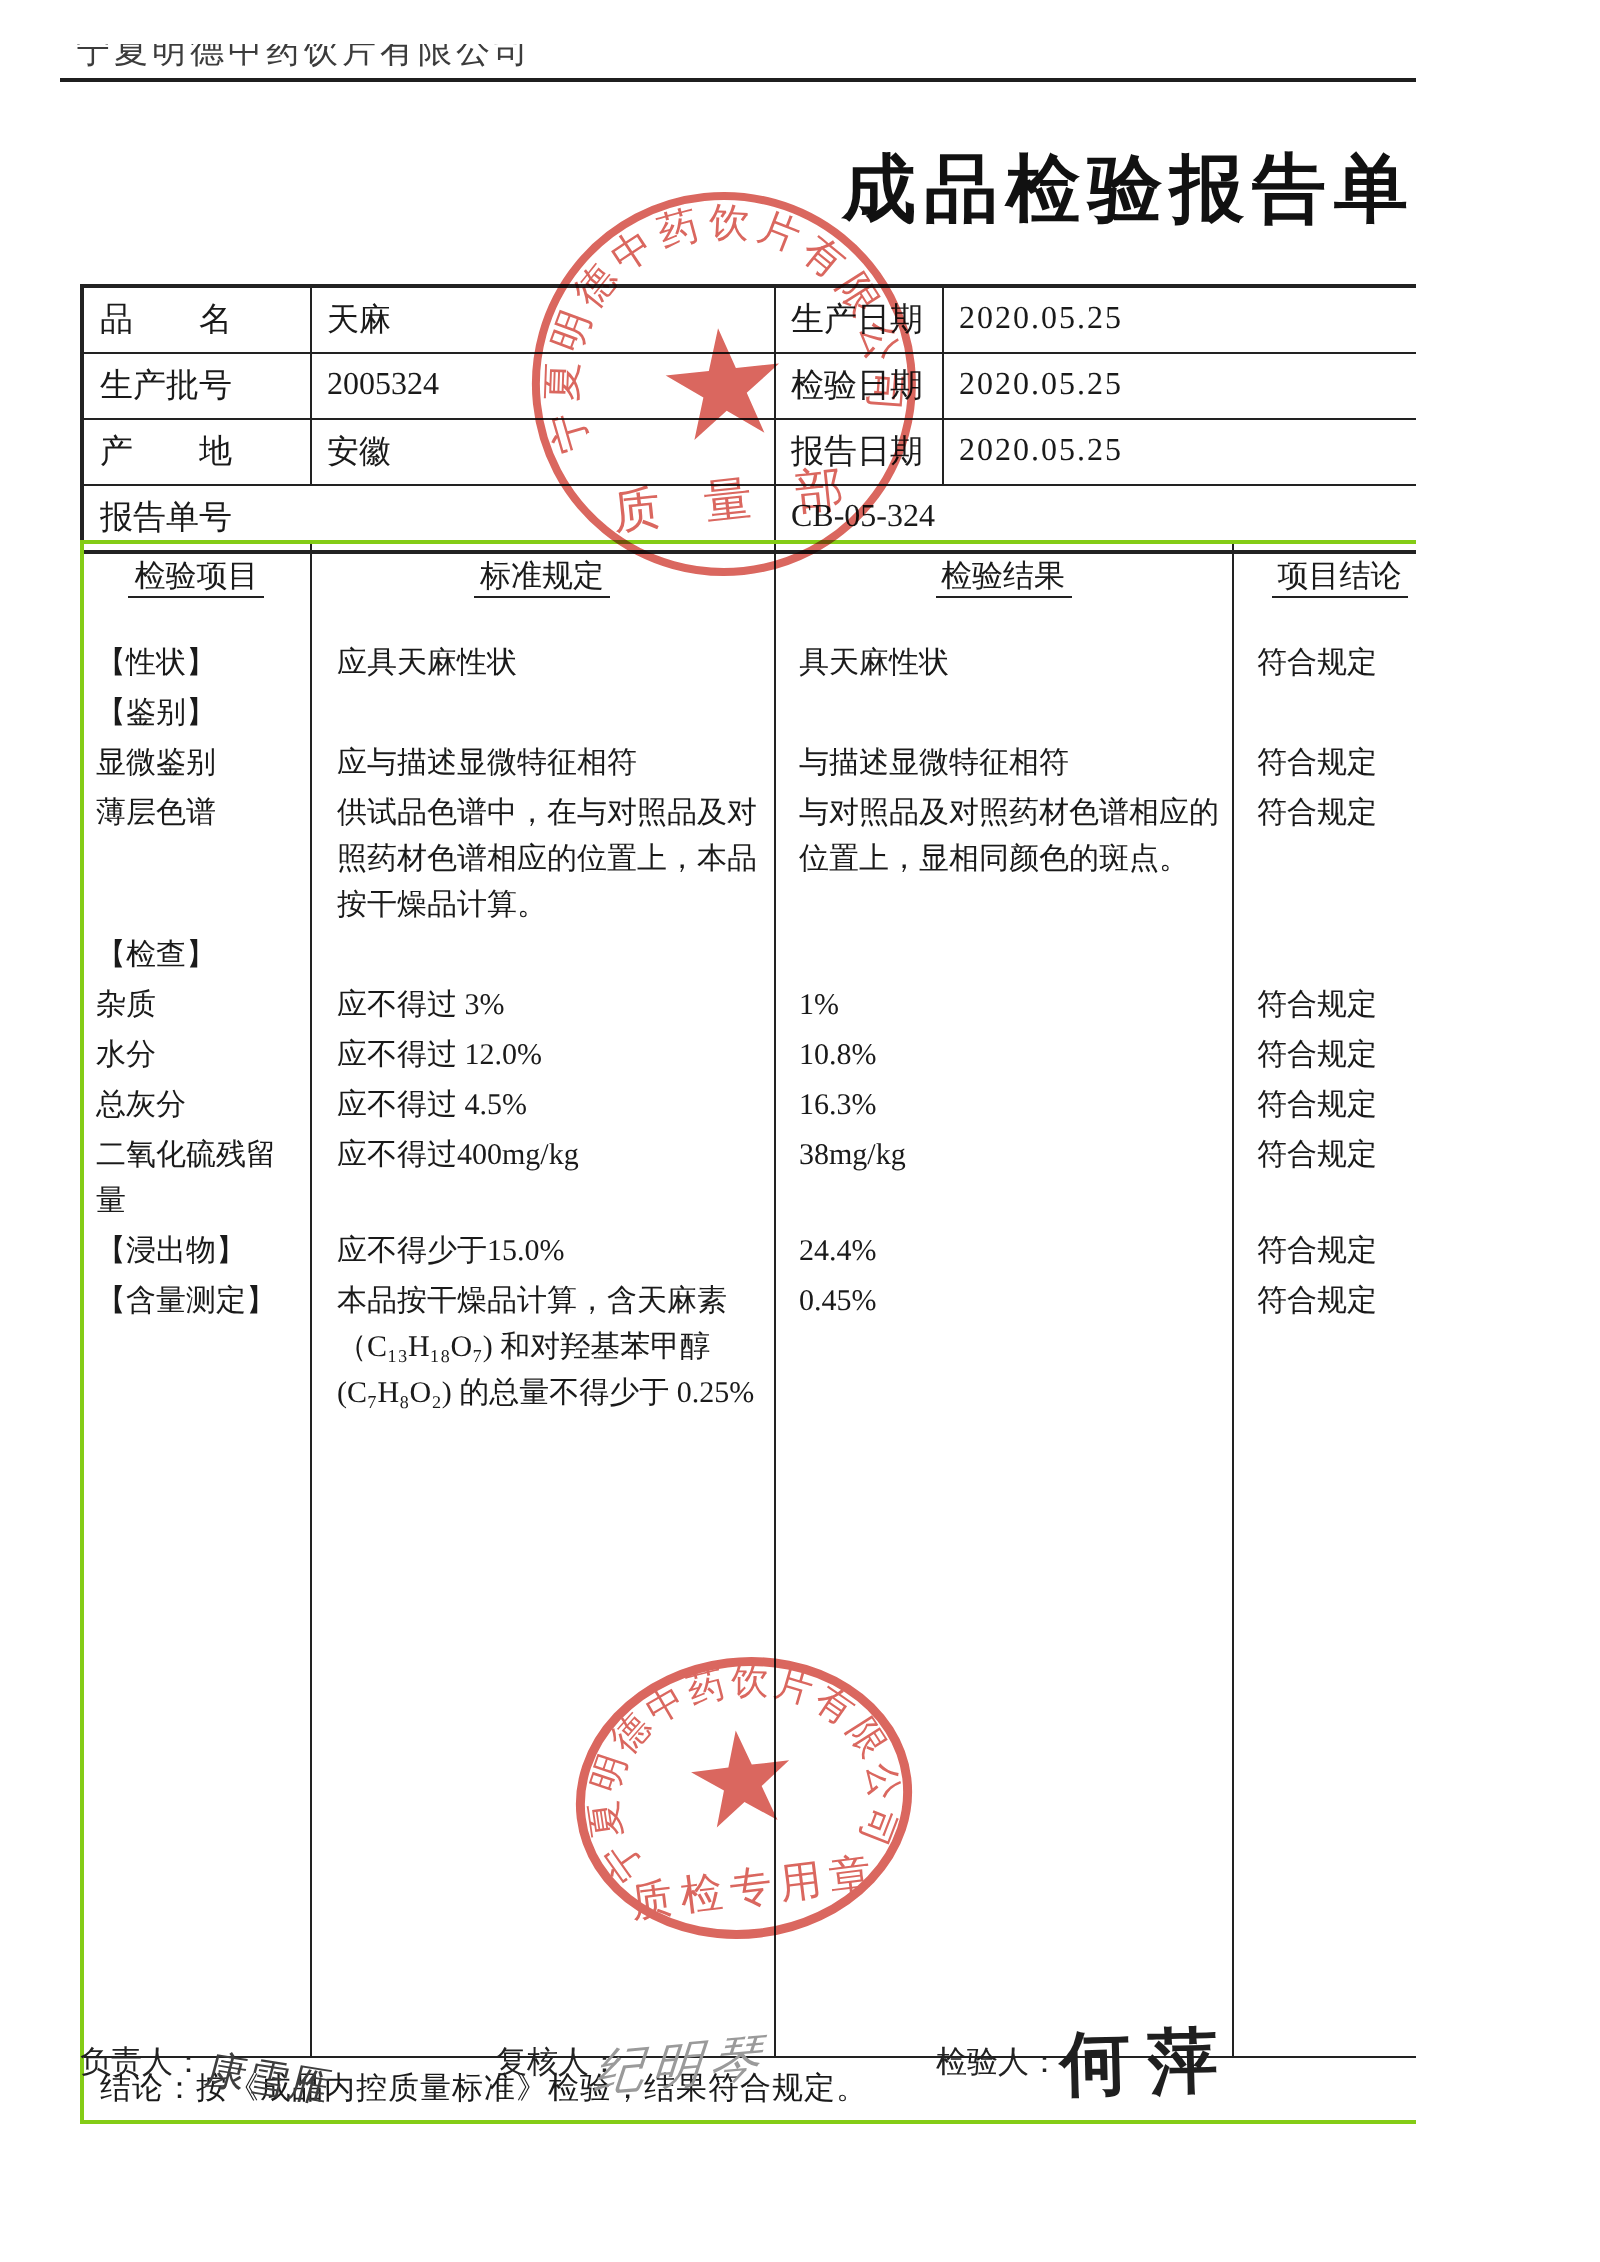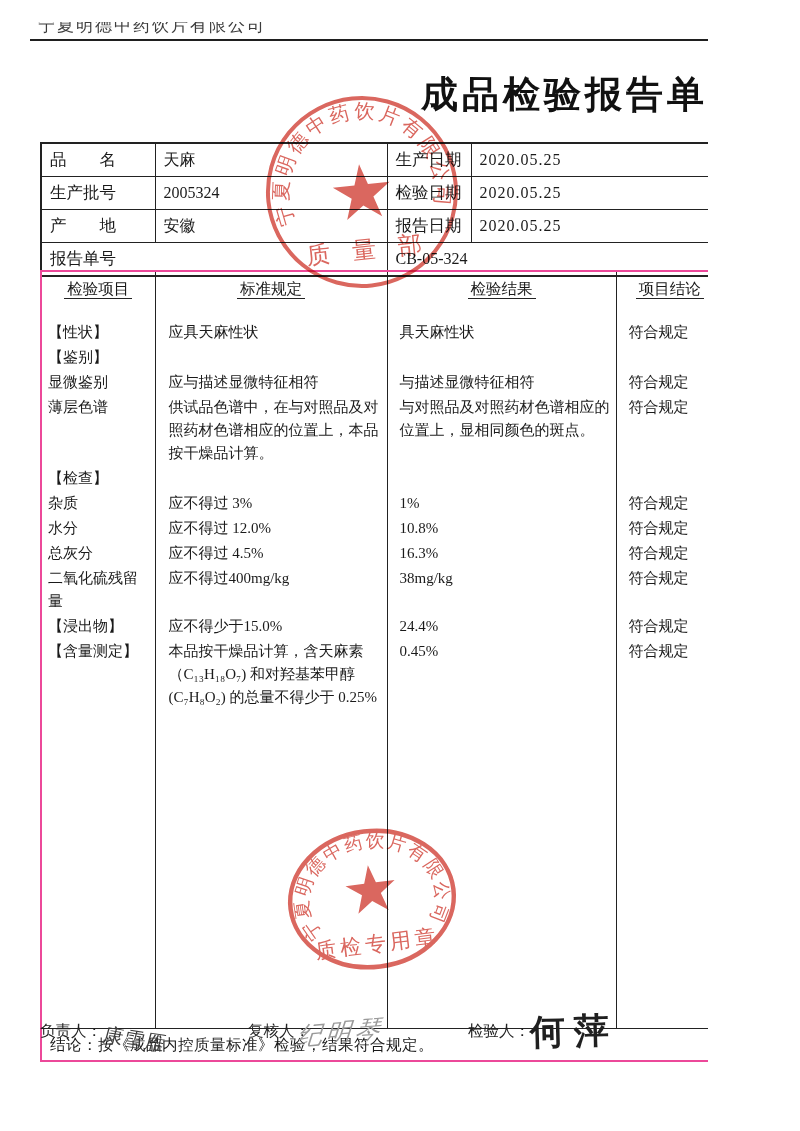--- a/index.html
+++ b/index.html
@@ -20,21 +20,21 @@
 
   
   table { border-collapse:collapse; table-layout:fixed; }
   .info-table { position:absolute; left:40px; top:142px; width:683px; border:2px solid #222; }
   .info-table td { border:1.5px solid #222; height:32px; padding:0 8px; font-size:16px;
                    vertical-align:middle; overflow:hidden; }
   .info-table td.lbl { font-size:16.5px; }
   .info-table td.date { letter-spacing:1px; }
 
   
-  .main-table { position:absolute; left:40px; top:270px; width:683px; border:2px solid #ec4899; }
+  .main-table { position:absolute; left:40px; top:270px; width:683px; border:2px solid #84cc16; }
   .main-table td, .main-table th { border-left:1.5px solid #222; border-right:1.5px solid #222;
                    vertical-align:top; font-size:15px; line-height:23px; overflow:hidden; }
   .main-table th { height:42px; padding-top:5px; text-align:center; font-weight:normal; font-size:15.5px; }
   .main-table th span { border-bottom:1.2px solid #222; padding:0 3px 1px; }
   .main-table td:nth-child(1) { padding-left:6px;  padding-right:2px; }
   .main-table td:nth-child(2) { padding-left:13px; padding-right:4px; }
   .main-table td:nth-child(3) { padding-left:12px; padding-right:4px;font-family:Liberation Serif, serif; }
   .main-table td:nth-child(4) { padding-left:12px; padding-right:2px; }
   .main-table tr.r1 td { height:23px;margin-left:20px; }
   .main-table tr.r3 td { height:69px; }

